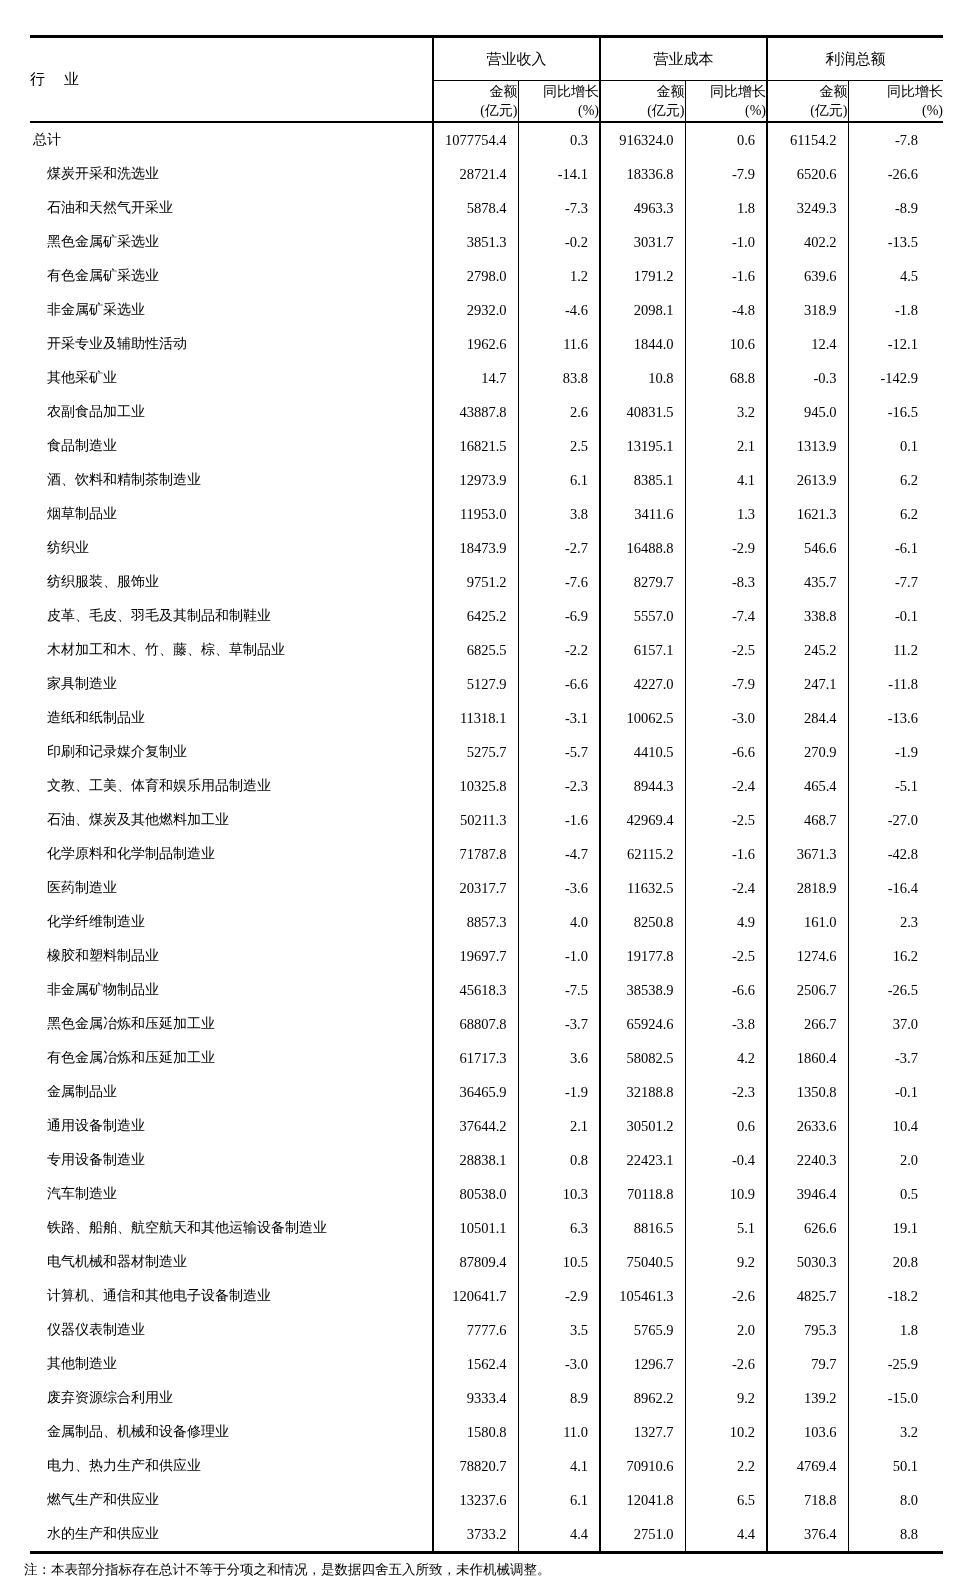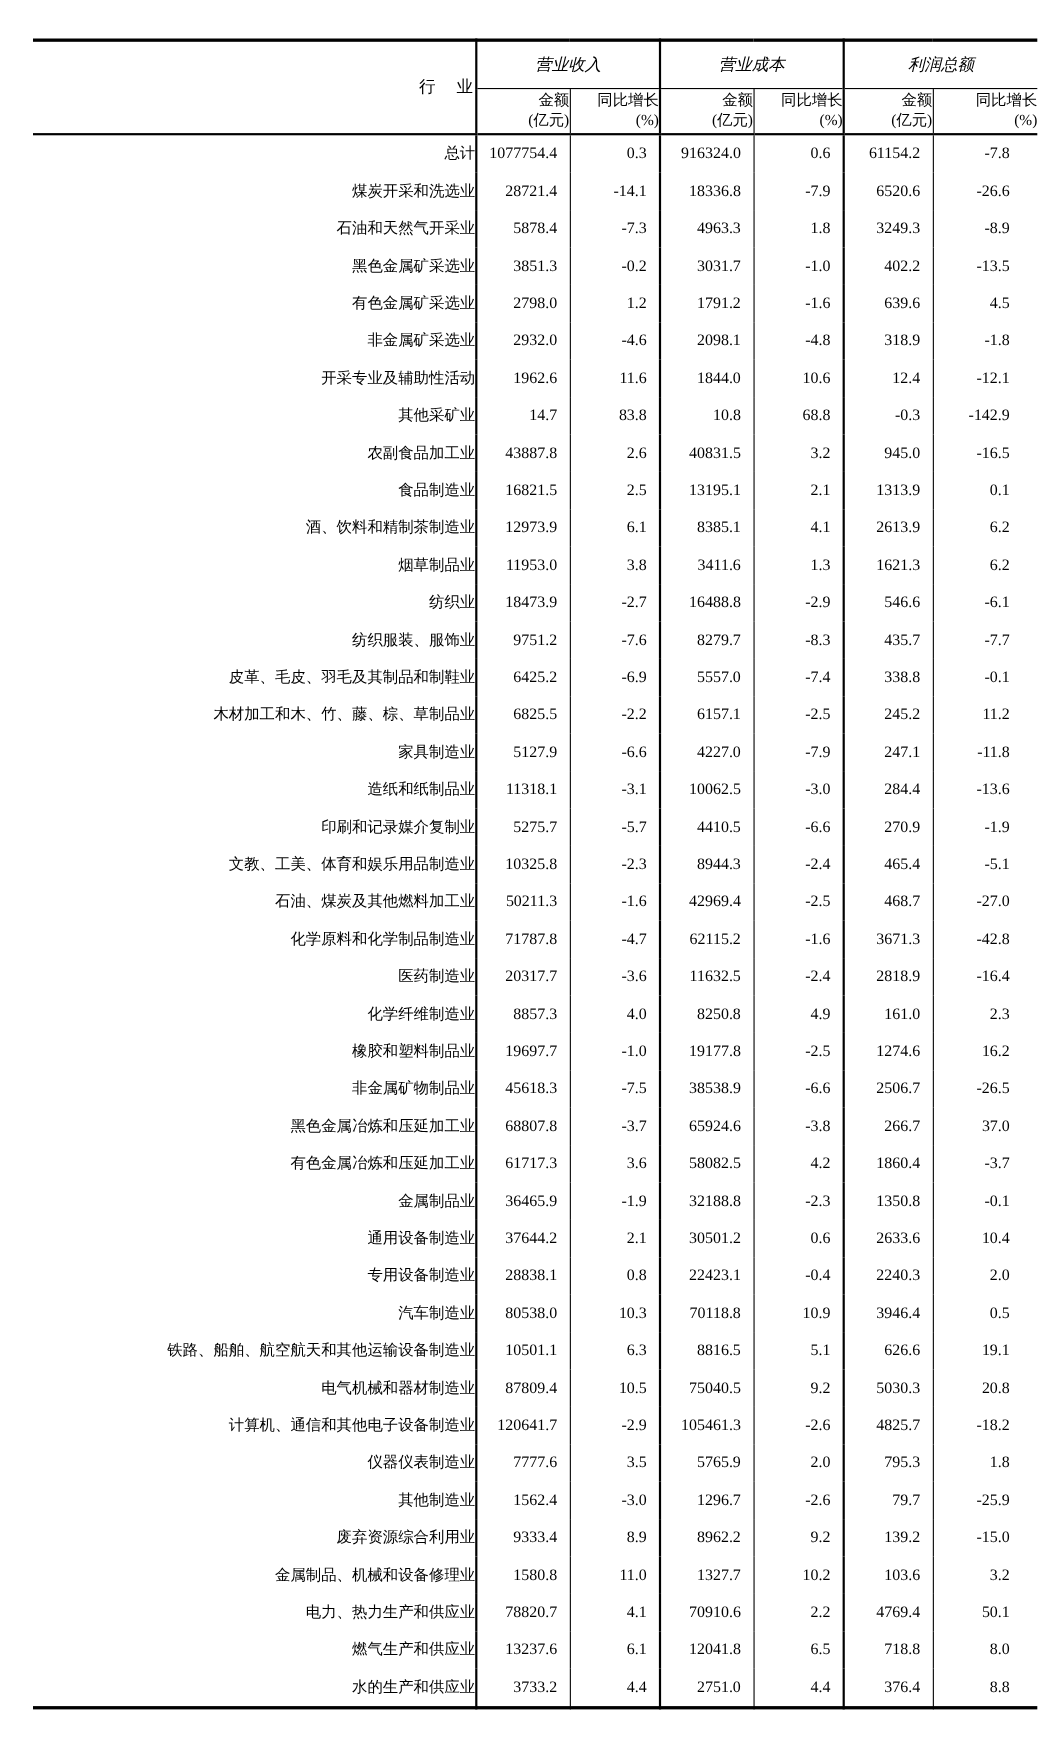--- a/index.html
+++ b/index.html
@@ -30,45 +30,44 @@
     font-weight: normal;
     font-size: 14px;
     padding: 0;
     vertical-align: middle;
     white-space: nowrap;
     overflow: hidden;
   }
   
   thead th.industry-head {
     border-bottom: 2px solid #000;
-    text-align: right;
+    text-align: left;
     font-size: 15px;
     letter-spacing: 2px;
   }
   thead tr.group-row th.group {
     height: 42px;
     text-align: center;
     border-bottom: 1px solid #000;
     font-size: 15px;
-    font-style: italic;
   }
   thead tr.sub-row th {
     height: 40px;
     text-align: right;
     border-bottom: 2px solid #000;
     line-height: 19px;
     font-size: 14px;
   }
   
   .bl-thick { border-left: 2px solid #000; }
   .bl-thin  { border-left: 1px solid #000; }
   
   tbody td { height: 34px; }
   tbody td.industry {
-    text-align: right;
+    text-align: left;
     padding-left: 17px;
     font-size: 14px;
   }
   tbody tr.total td.industry { padding-left: 3px; }
   tbody td.num {
     text-align: right;
     padding-right: 11px;
     font-size: 14.5px;
   }
   tbody td.num.last { padding-right: 25px; }
@@ -502,14 +501,15 @@
           <td class="num amount bl-thick">3733.2</td>
           <td class="num growth bl-thin">4.4</td>
           <td class="num amount bl-thick">2751.0</td>
           <td class="num growth bl-thin">4.4</td>
           <td class="num amount bl-thick">376.4</td>
           <td class="num growth bl-thin last">8.8</td>
         </tr>
       </tbody>
   </table>
 
+  <div class="footnote">注：本表部分指标存在总计不等于分项之和情况，是数据四舍五入所致，未作机械调整。</div>
 
 </div>
 
 </body></html>

